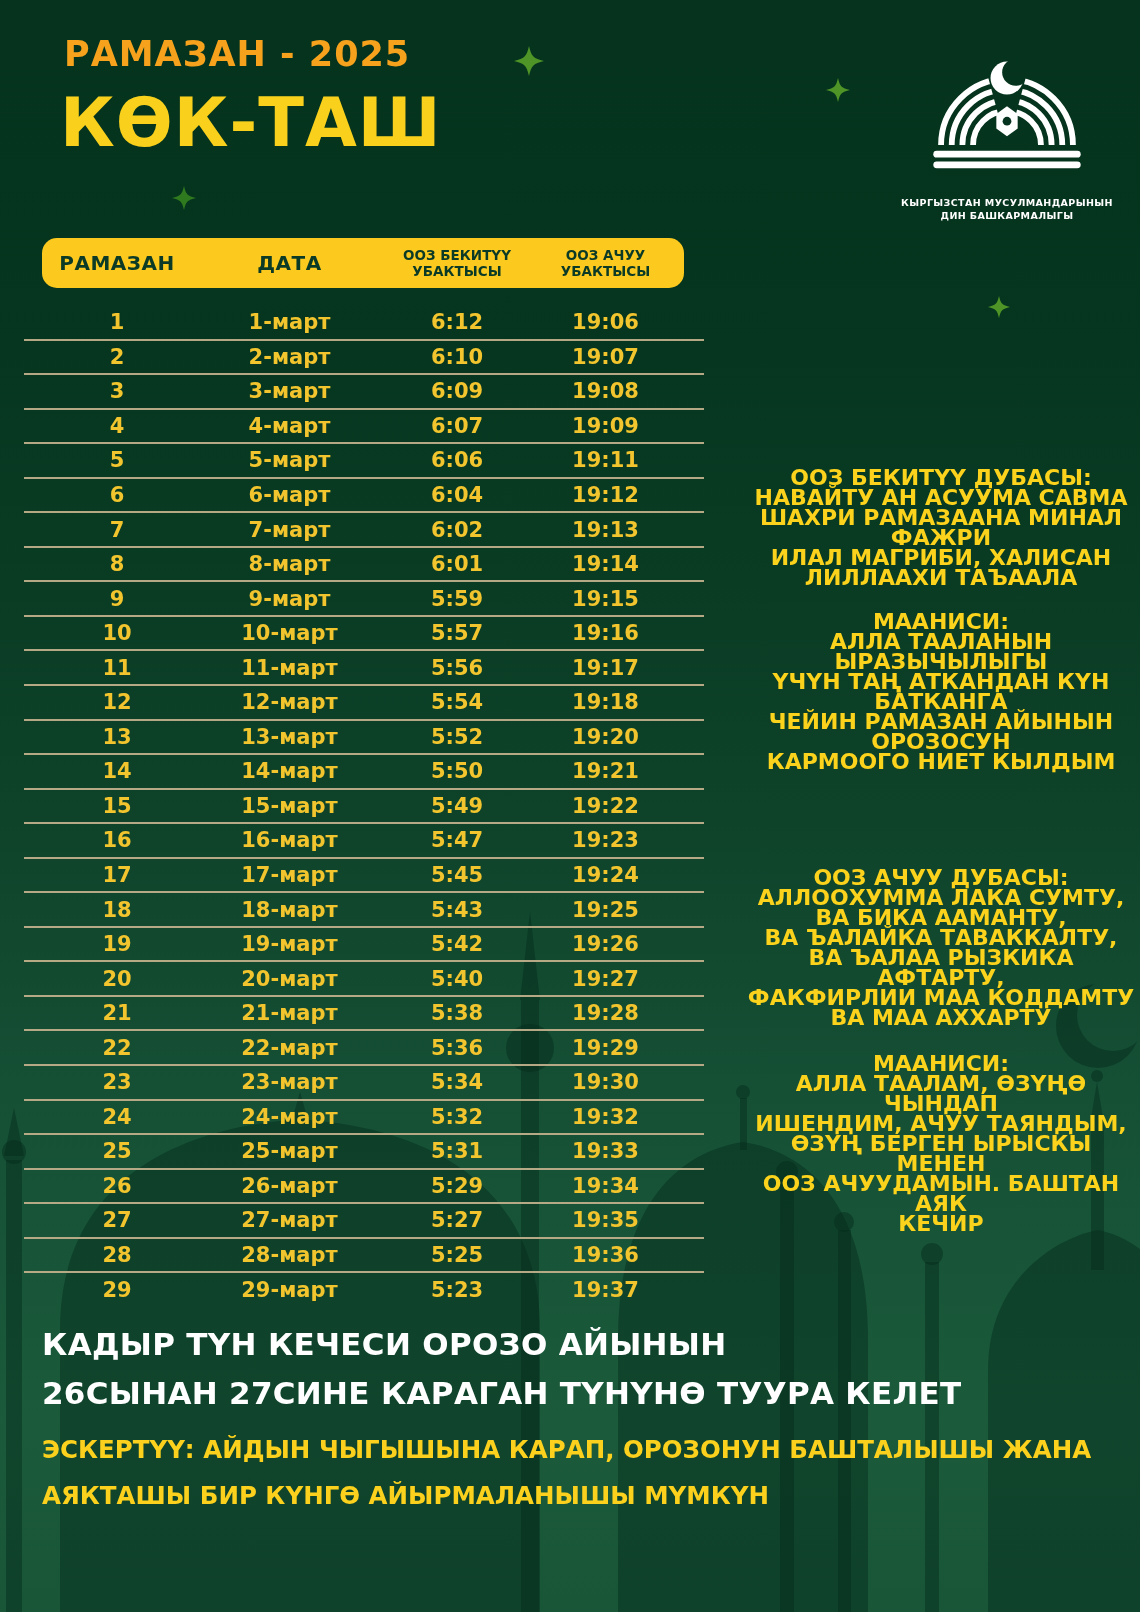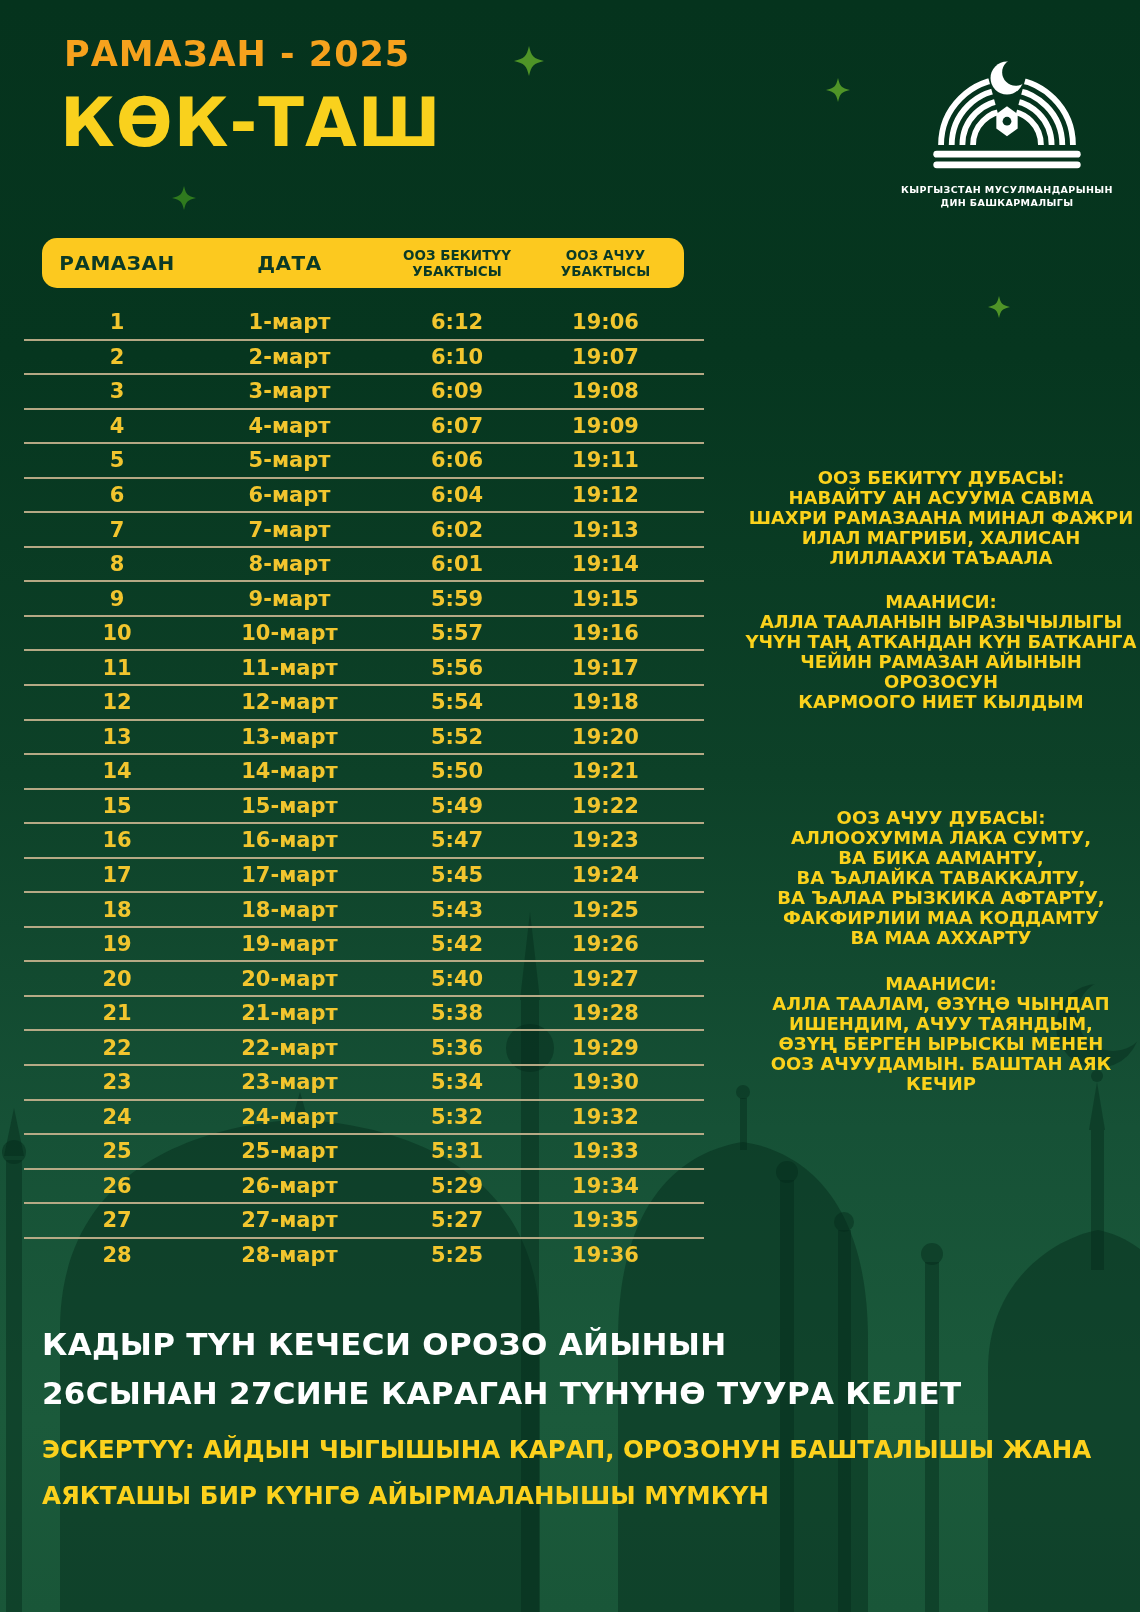--- a/index.html
+++ b/index.html
@@ -9,21 +9,21 @@
     background:linear-gradient(180deg,#05331d 0%,#06361f 22%,#0d4128 48%,#165136 70%,#1b5a3b 88%,#195638 100%);
     padding-left:11px;
   }
   .layer { position:absolute; left:0; top:0; width:1140px; height:1612px; pointer-events:none; }
   .content { position:absolute; left:0; top:0; width:1140px; height:1612px; }
 
   .subtitle { position:absolute; left:64px; top:34px; font-size:35px; font-weight:bold; color:#f6a21d; letter-spacing:1px; }
   .title    { position:absolute; left:60px; top:84px; font-size:67px; font-weight:bold; color:#f9d11d; letter-spacing:1px; }
 
   .logo { position:absolute; right:26px; top:48px; width:214px; text-align:center; }
-  .logo-text { color:#ffffff; font-size:9.5px; font-weight:bold; line-height:13px; letter-spacing:0.4px; margin-top:3px; }
+  .logo-text { color:#ffffff; font-size:9.5px; font-weight:bold; line-height:13px; letter-spacing:0.4px; margin-top:16px; }
 
   .sparkle { position:absolute; }
 
   .table { position:absolute; left:42px; top:238px; width:642px; }
   .pill {
     height:50px; background:#fcc91f; border-radius:15px;
     display:grid; grid-template-columns:150px 195px 140px 157px; align-items:center;
   }
   .pill .col { text-align:center; color:#0b3a26; font-weight:bold; }
   .col-single { font-size:20px; letter-spacing:0.5px; }
@@ -34,21 +34,21 @@
     height:34.55px; align-items:center; position:relative;
   }
   .t-row > div { text-align:center; color:#f2c52e; font-size:21px; font-weight:bold; }
   .t-row:not(:last-child)::after {
     content:""; position:absolute; left:-18px; right:-20px; bottom:-1px;
     border-bottom:2px solid rgba(196,178,141,0.92);
   }
 
   .dua-panel {
     position:absolute; left:745px; top:468px; width:392px; text-align:center;
-    color:#fbd21c; font-weight:bold; font-size:18px; line-height:20px;
+    color:#fbd21c; font-weight:bold; font-size:22px; line-height:20px;
   }
   .dua-block:nth-child(1) { margin-bottom:24px; }
   .dua-block:nth-child(2) { margin-bottom:96px; }
   .dua-block:nth-child(3) { margin-bottom:26px; }
 
   .footer { position:absolute; left:42px; top:1320px; width:1070px; }
   .f-white { color:#ffffff; font-size:31px; font-weight:bold; line-height:49px; letter-spacing:0.3px; }
   .f-note  { margin-top:9px; color:#fcd11d; font-size:24.5px; font-weight:bold; line-height:46px; }
 </style>
 </head>
@@ -351,20 +351,26 @@
         <div>19:35</div>
       </div>
 
       <div class="t-row">
         <div>28</div>
         <div>28-март</div>
         <div>5:25</div>
         <div>19:36</div>
       </div>
 
+      <div class="t-row">
+        <div>29</div>
+        <div>29-март</div>
+        <div>5:23</div>
+        <div>19:37</div>
+      </div>
     </div>
     </div>
 
     <div class="dua-panel">
         <div class="dua-block">
           <div>ООЗ БЕКИТҮҮ ДУБАСЫ:</div>
           <div>НАВАЙТУ АН АСУУМА САВМА</div>
           <div>ШАХРИ РАМАЗААНА МИНАЛ ФАЖРИ</div>
           <div>ИЛАЛ МАГРИБИ, ХАЛИСАН</div>
           <div>ЛИЛЛААХИ ТАЪААЛА</div>

